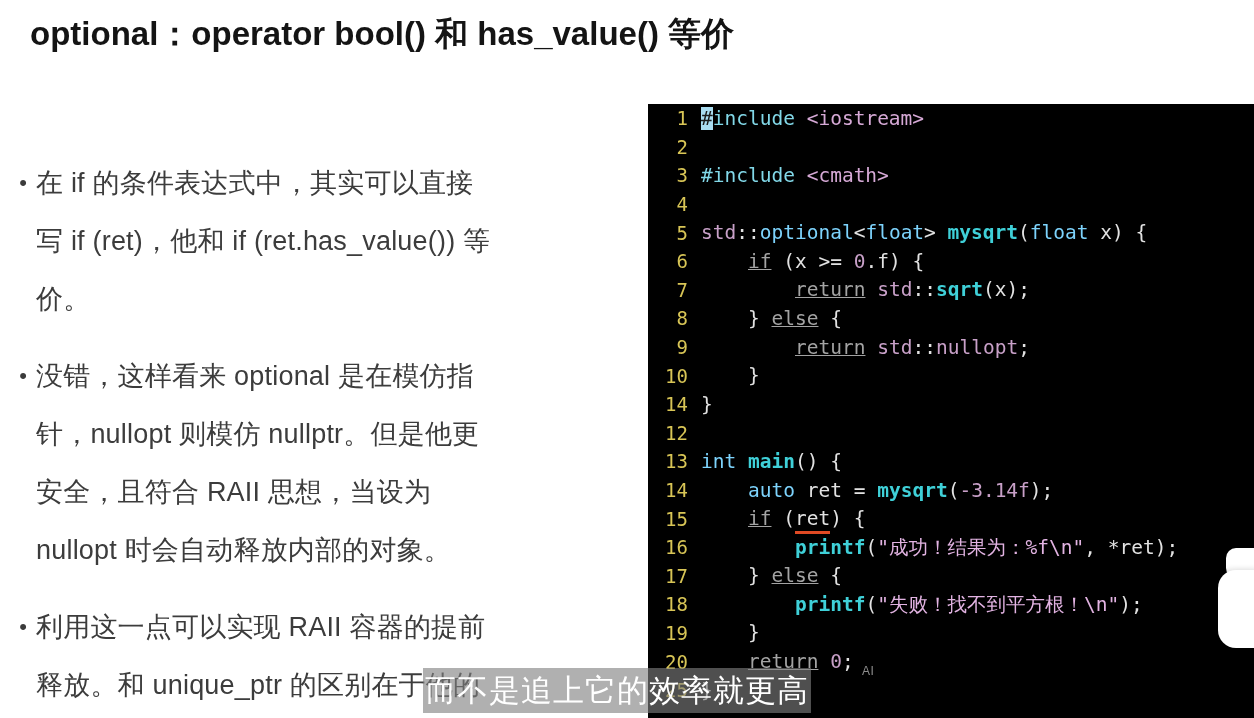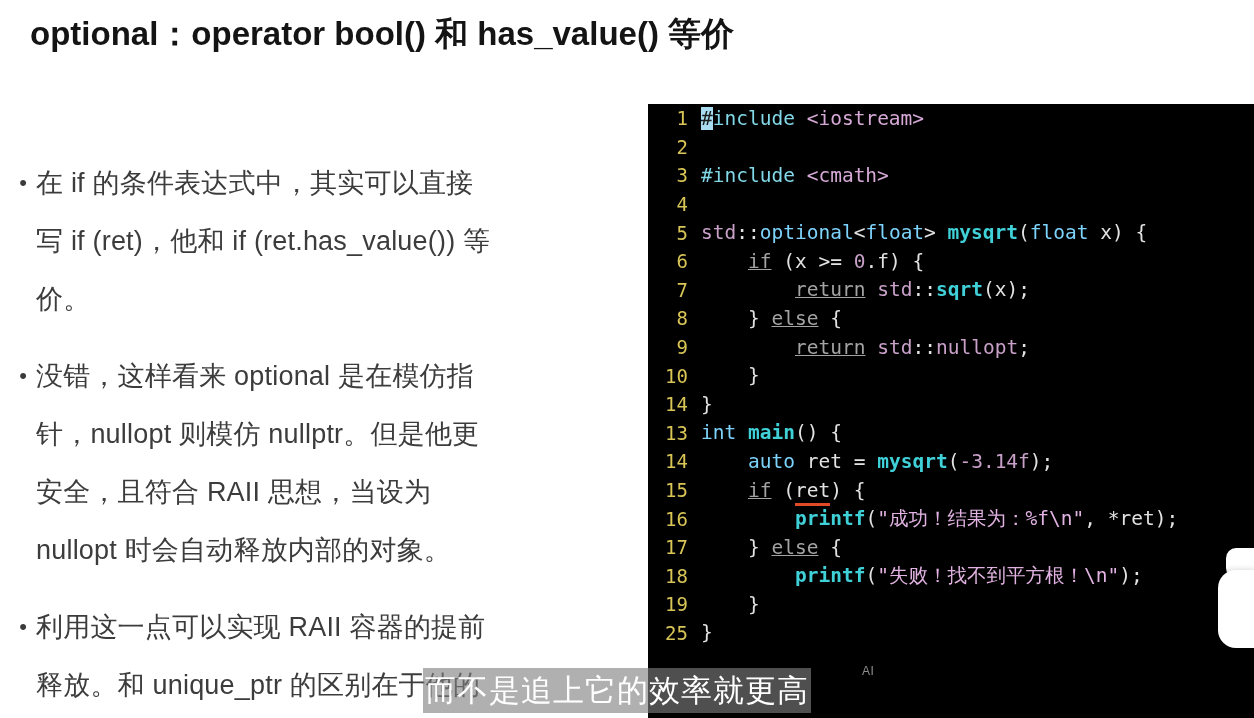--- a/index.html
+++ b/index.html
@@ -193,27 +193,29 @@
     <div class="code-line"><span class="ln">2</span></div>
     <div class="code-line"><span class="ln">3</span><span class="code-src"><span class="t-pp">#include</span> <span class="t-hdr">&lt;cmath&gt;</span></span></div>
     <div class="code-line"><span class="ln">4</span><span class="code-src"></span></div>
     <div class="code-line"><span class="ln">5</span><span class="code-src"><span class="t-ns">std</span><span class="t-punc">:</span><span class="t-punc">:</span><span class="t-type">optional</span><span class="t-punc">&lt;</span><span class="t-type">float</span><span class="t-punc">&gt;</span><span class="t-punc"> </span><span class="t-fn">mysqrt</span><span class="t-punc">(</span><span class="t-type">float</span><span class="t-punc"> </span><span class="t-plain">x</span><span class="t-punc">)</span><span class="t-punc"> </span><span class="t-punc">{</span></span></div>
     <div class="code-line"><span class="ln">6</span><span class="code-src"><span class="t-punc"> </span><span class="t-punc"> </span><span class="t-punc"> </span><span class="t-punc"> </span><span class="t-kw">if</span><span class="t-punc"> </span><span class="t-punc">(</span><span class="t-plain">x</span><span class="t-punc"> </span><span class="t-punc">&gt;</span><span class="t-punc">=</span><span class="t-punc"> </span><span class="t-num">0</span><span class="t-punc">.</span><span class="t-plain">f</span><span class="t-punc">)</span><span class="t-punc"> </span><span class="t-punc">{</span></span></div>
     <div class="code-line"><span class="ln">7</span><span class="code-src"><span class="t-punc"> </span><span class="t-punc"> </span><span class="t-punc"> </span><span class="t-punc"> </span><span class="t-punc"> </span><span class="t-punc"> </span><span class="t-punc"> </span><span class="t-punc"> </span><span class="t-kw">return</span><span class="t-punc"> </span><span class="t-ns">std</span><span class="t-punc">:</span><span class="t-punc">:</span><span class="t-fn">sqrt</span><span class="t-punc">(</span><span class="t-plain">x</span><span class="t-punc">)</span><span class="t-punc">;</span></span></div>
     <div class="code-line"><span class="ln">8</span><span class="code-src"><span class="t-punc"> </span><span class="t-punc"> </span><span class="t-punc"> </span><span class="t-punc"> </span><span class="t-punc">}</span><span class="t-punc"> </span><span class="t-kw">else</span><span class="t-punc"> </span><span class="t-punc">{</span></span></div>
     <div class="code-line"><span class="ln">9</span><span class="code-src"><span class="t-punc"> </span><span class="t-punc"> </span><span class="t-punc"> </span><span class="t-punc"> </span><span class="t-punc"> </span><span class="t-punc"> </span><span class="t-punc"> </span><span class="t-punc"> </span><span class="t-kw">return</span><span class="t-punc"> </span><span class="t-ns">std</span><span class="t-punc">:</span><span class="t-punc">:</span><span class="t-ns">nullopt</span><span class="t-punc">;</span></span></div>
     <div class="code-line"><span class="ln">10</span><span class="code-src"><span class="t-punc"> </span><span class="t-punc"> </span><span class="t-punc"> </span><span class="t-punc"> </span><span class="t-punc">}</span></span></div>
     <div class="code-line"><span class="ln">14</span><span class="code-src"><span class="t-punc">}</span></span></div>
+    <div class="code-line"><span class="ln">12</span><span class="code-src"></span></div>
     <div class="code-line"><span class="ln">13</span><span class="code-src"><span class="t-type">int</span><span class="t-punc"> </span><span class="t-fn">main</span><span class="t-punc">(</span><span class="t-punc">)</span><span class="t-punc"> </span><span class="t-punc">{</span></span></div>
     <div class="code-line"><span class="ln">14</span><span class="code-src"><span class="t-punc"> </span><span class="t-punc"> </span><span class="t-punc"> </span><span class="t-punc"> </span><span class="t-type">auto</span><span class="t-punc"> </span><span class="t-plain">ret</span><span class="t-punc"> </span><span class="t-punc">=</span><span class="t-punc"> </span><span class="t-fn">mysqrt</span><span class="t-punc">(</span><span class="t-num">-3.14f</span><span class="t-punc">)</span><span class="t-punc">;</span></span></div>
     <div class="code-line"><span class="ln">15</span><span class="code-src"><span class="t-punc"> </span><span class="t-punc"> </span><span class="t-punc"> </span><span class="t-punc"> </span><span class="t-kw">if</span><span class="t-punc"> </span><span class="t-punc">(</span><span class="t-plain err-underline">ret</span><span class="t-punc">)</span><span class="t-punc"> </span><span class="t-punc">{</span></span></div>
     <div class="code-line"><span class="ln">16</span><span class="code-src"><span class="t-punc"> </span><span class="t-punc"> </span><span class="t-punc"> </span><span class="t-punc"> </span><span class="t-punc"> </span><span class="t-punc"> </span><span class="t-punc"> </span><span class="t-punc"> </span><span class="t-fn">printf</span><span class="t-punc">(</span><span class="t-str">"成功！结果为：%f\n"</span><span class="t-punc">,</span><span class="t-punc"> </span><span class="t-punc">*</span><span class="t-plain">ret</span><span class="t-punc">)</span><span class="t-punc">;</span></span></div>
     <div class="code-line"><span class="ln">17</span><span class="code-src"><span class="t-punc"> </span><span class="t-punc"> </span><span class="t-punc"> </span><span class="t-punc"> </span><span class="t-punc">}</span><span class="t-punc"> </span><span class="t-kw">else</span><span class="t-punc"> </span><span class="t-punc">{</span></span></div>
     <div class="code-line"><span class="ln">18</span><span class="code-src"><span class="t-punc"> </span><span class="t-punc"> </span><span class="t-punc"> </span><span class="t-punc"> </span><span class="t-punc"> </span><span class="t-punc"> </span><span class="t-punc"> </span><span class="t-punc"> </span><span class="t-fn">printf</span><span class="t-punc">(</span><span class="t-str">"失败！找不到平方根！\n"</span><span class="t-punc">)</span><span class="t-punc">;</span></span></div>
     <div class="code-line"><span class="ln">19</span><span class="code-src"><span class="t-punc"> </span><span class="t-punc"> </span><span class="t-punc"> </span><span class="t-punc"> </span><span class="t-punc">}</span></span></div>
+    <div class="code-line"><span class="ln">20</span><span class="code-src"><span class="t-punc"> </span><span class="t-punc"> </span><span class="t-punc"> </span><span class="t-punc"> </span><span class="t-kw">return</span><span class="t-punc"> </span><span class="t-num">0</span><span class="t-punc">;</span></span></div>
     <div class="code-line"><span class="ln">25</span><span class="code-src"><span class="t-punc">}</span></span></div>
   </div>
 
 <div id="floating-pill-top"></div>
 <div id="floating-pill"></div>
 
 <div id="ai-watermark">AI</div>
 
 <div id="subtitle-bar">
   <span id="subtitle-text">而不是追上它的效率就更高</span>

